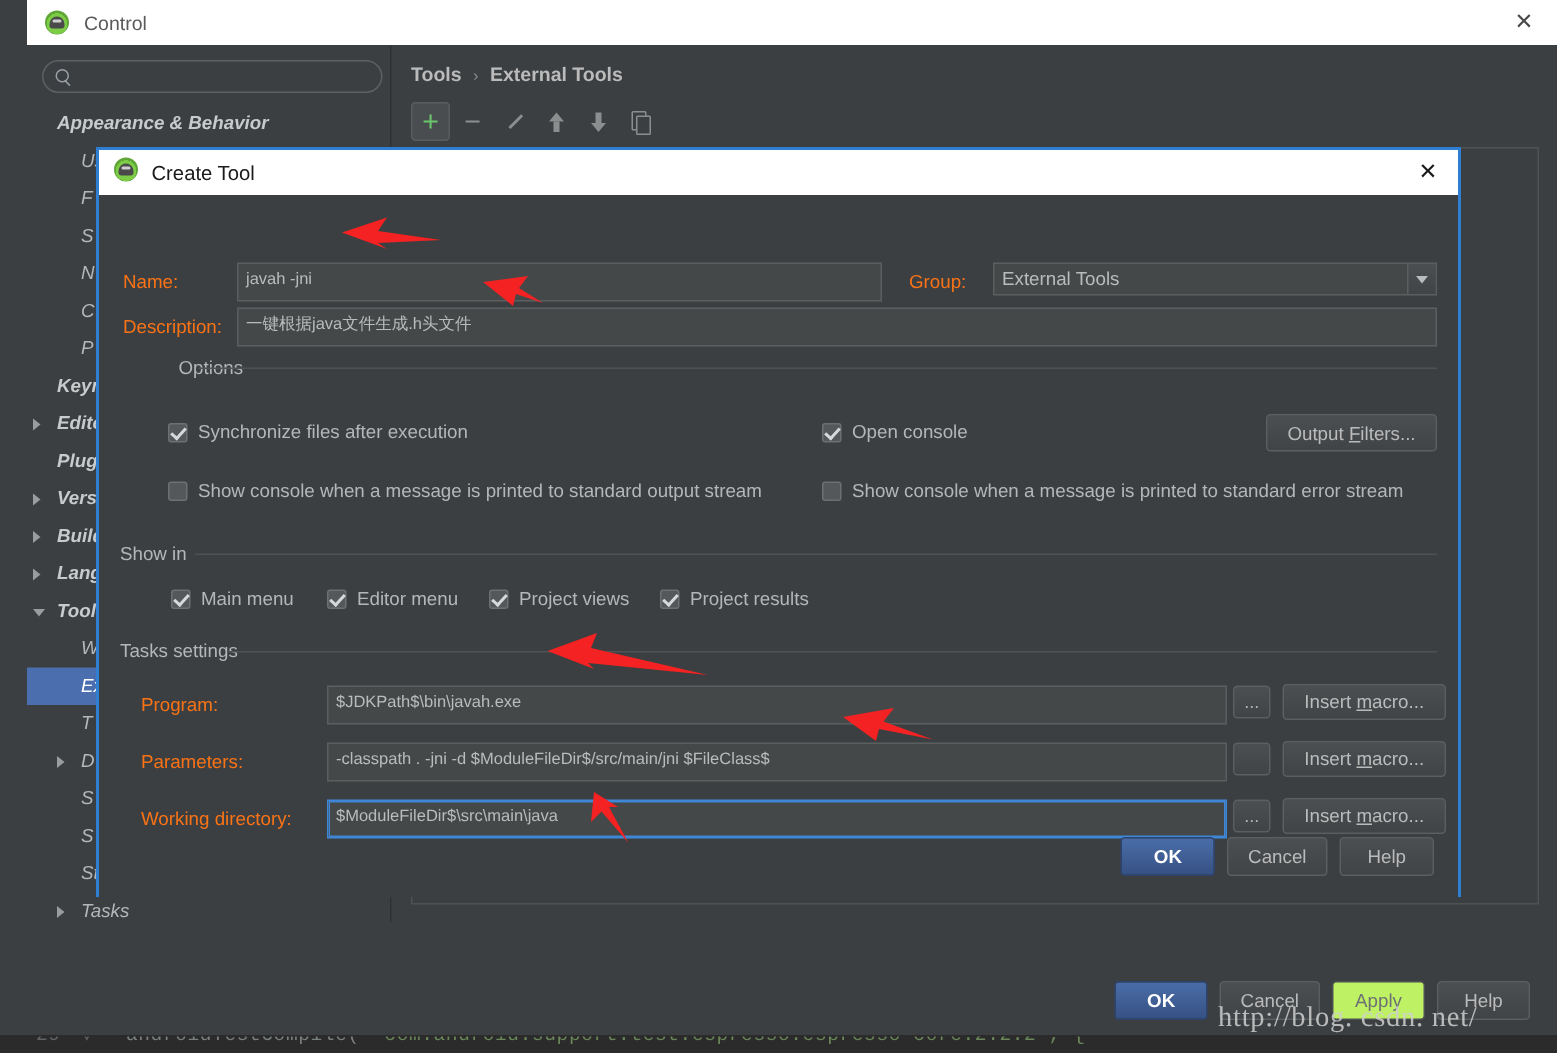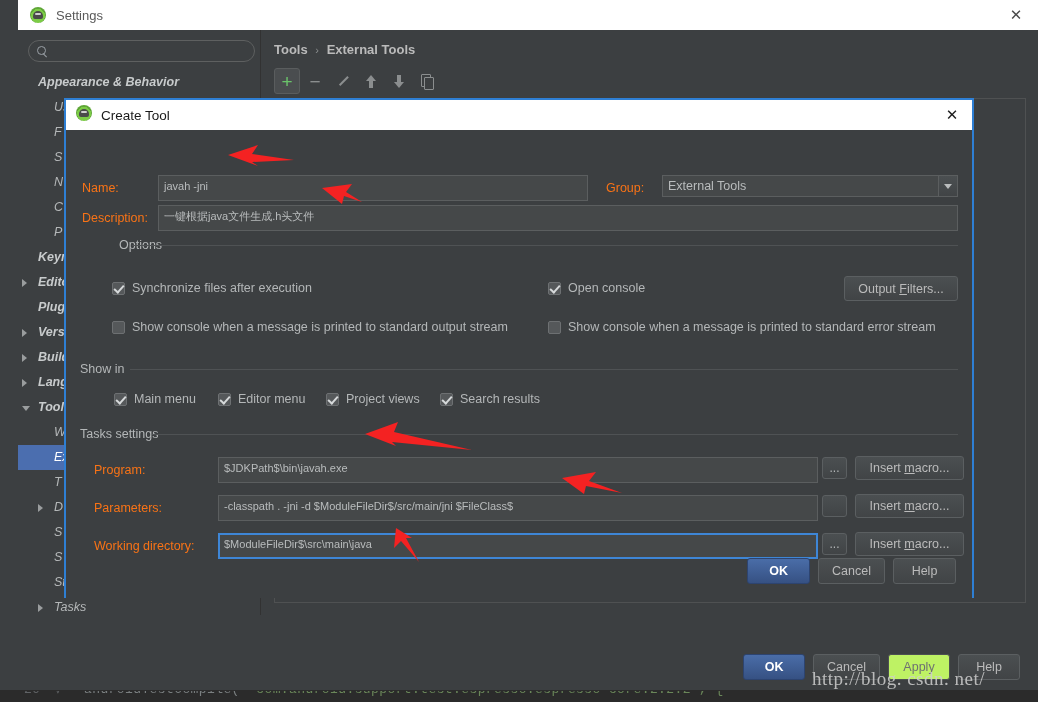--- a/index.html
+++ b/index.html
@@ -342,21 +342,21 @@
     <span class="grn">'com.android.support.test.espresso:espresso-core:2.2.2', {</span>
   </div>
 
   <div class="edge-strip-left"></div>
   <div class="edge-strip-right"></div>
 
   <div class="settings-window">
 
     <div class="settings-titlebar">
       <span class="app-icon"><span class="android-icon"></span></span>
-      <span class="title-text">Settings</span>
+      <span class="title-text">Control</span>
       <span class="win-close">✕</span>
     </div>
 
     <div class="settings-body"></div>
 
     <div class="sidebar">
       <div class="search-box">
         <span class="search-icon"></span>
         <input class="search-input" type="text" placeholder="" style="">
       </div>
@@ -488,21 +488,21 @@
       <div class="cb-row" style="left:152px; top:262px;">
         <span class="cbx checked"></span>
         <span class="cb-text">Editor menu</span>
       </div>
       <div class="cb-row" style="left:260px; top:262px;">
         <span class="cbx checked"></span>
         <span class="cb-text">Project views</span>
       </div>
       <div class="cb-row" style="left:374px; top:262px;">
         <span class="cbx checked"></span>
-        <span class="cb-text">Search results</span>
+        <span class="cb-text">Project results</span>
       </div>
 
       <div class="group-lbl" style="left:14px; top:297px;">Tasks settings</div>
       <div class="group-sep" style="left:86px; top:304px; width:806px;"></div>
 
       <div class="lbl" style="left:28px; top:333px;">Program:</div>
       <div class="txtfield" style="left:152px; top:327px; width:600px;">$JDKPath$\bin\javah.exe</div>
       <div class="browse-btn" style="left:756px; top:327px;">...</div>
       <div class="btn macro-btn" style="left:789px; top:326px;">
         <span>Insert <span class="u">m</span>acro...</span>

